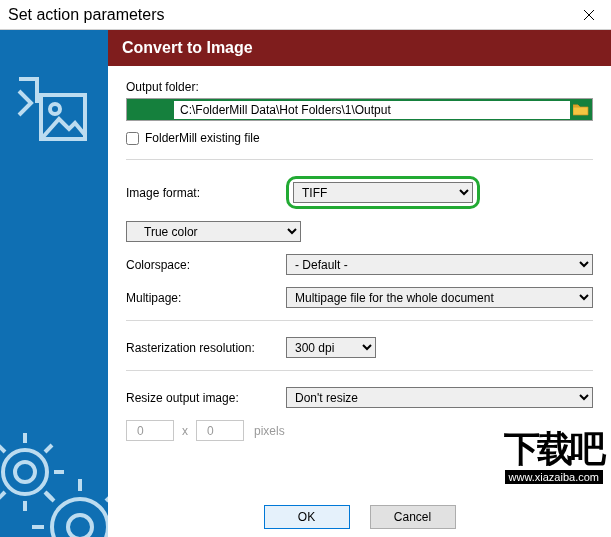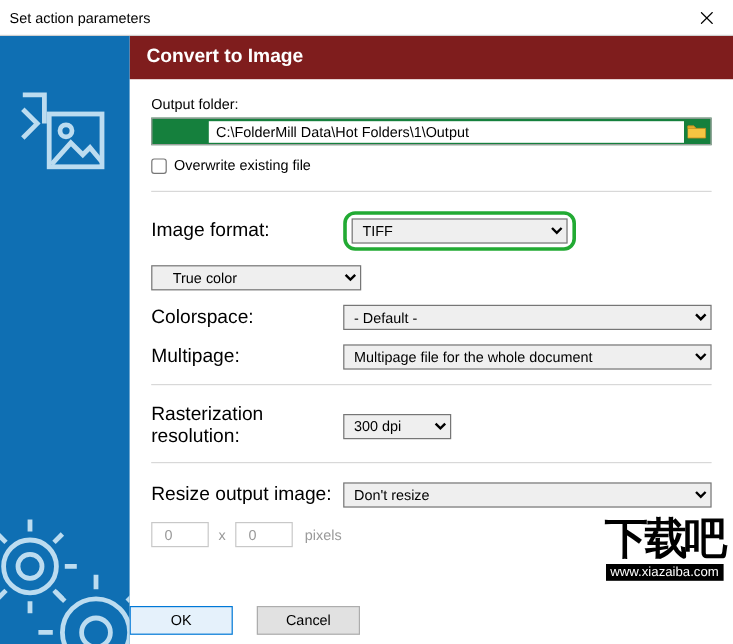--- a/index.html
+++ b/index.html
@@ -1,46 +1,46 @@
 <!DOCTYPE html>
 <html><head>
 <meta charset="utf-8">
 <style>
   * { box-sizing: border-box; font-family: "Segoe UI", Tahoma, sans-serif; }
   body { margin: 0; background:#fff; width:611px; height:537px; overflow:hidden; position:relative; }
-  .titlebar { height:30px; border-bottom:1px solid #d0d0d0; display:flex; align-items:center; padding-left:8px; font-size:12px; color:#000; }
+  .titlebar { height:30px; border-bottom:1px solid #d0d0d0; display:flex; align-items:center; padding-left:8px; font-size:16px; color:#000; }
   .titlebar .close { margin-left:auto; width:45px; height:100%; display:flex; align-items:center; justify-content:center; }
   .titlebar .close svg { width:10px; height:10px; }
   .main { display:flex; height:calc(100% - 30px); }
   .sidebar { width:108px; background:#0f6fb3; position:relative; overflow:hidden; }
   .sidebar .big-icon { position:absolute; top:45px; left:15px; }
   .sidebar .gears { position:absolute; bottom:-30px; left:-20px; }
   .content { flex:1; display:flex; flex-direction:column; }
   .heading { background:#7f1d1d; color:#fff; font-weight:bold; font-size:16px; padding:9px 14px; }
   .form { padding:14px 18px 0 18px; color:#000; font-size:12px; flex:1; }
   .label-row { margin-bottom:4px; font-size:12px; }
   .path-row { display:flex; border:1px solid #a0a0a0; align-items:center; height:23px; margin-bottom:10px; background:#15803d;padding-left:47px;}
   .path-row input { flex:1; border:none; padding:2px 6px; font-size:12px; outline:none; }
   .folder-icon { width:22px; height:100%; display:flex; align-items:center; justify-content:center; }
   .check-row { display:flex; align-items:center; font-size:12px; margin-bottom:14px; }
   .check-row input[type=checkbox] { width:13px; height:13px; margin:0 6px 0 0; }
   hr.sep { border:none; border-top:1px solid #d8d8d8; margin:0 0 16px 0; }
   .field-row { display:flex; align-items:center; margin-bottom:12px; }
-  .field-row .fl { width:160px; font-size:16px; }
+  .field-row .fl { width:160px; font-size:12px; }
   select { font-size:12px; height:21px; border:1px solid #767676; background:#efefef; padding:0 4px; }
   select.full { flex:1; }
   select.w175 { width:175px;padding-left:13px; }
   select.w90 { width:90px; }
   .highlight-wrap { border:3px solid #22aa33; border-radius:10px; padding:3px 4px; display:inline-block; }
   .highlight-wrap select { width:180px; }
   .size-row { display:flex; align-items:center; margin-top:12px; }
   .size-row input[type=text] { width:48px; height:21px; border:1px solid #c8c8c8; background:#fff; color:#9a9a9a; text-align:left; padding-left:10px; font-size:12px; }
   .size-row .x { margin:0 8px; color:#9a9a9a; font-size:12px; }
   .size-row .px { margin-left:10px; color:#9a9a9a; font-size:12px;}
-  .buttons { display:flex; gap:20px; padding:14px 0 8px 0; }
+  .buttons { display:flex; justify-content:center; gap:20px; padding:14px 0 8px 0; }
   .btn { width:86px; height:24px; font-size:12px; border:1px solid #adadad; background:#e1e1e1; display:flex; align-items:center; justify-content:center; }
   .btn.primary { border:1px solid #0078d7; background:#e5f1fb; }
   .watermark { position:absolute; right:8px; bottom:52px; text-align:right; pointer-events:none; }
   .watermark .big { font-size:36px; font-weight:900; color:#000; text-shadow:2px 2px 0 #fff,-1px -1px 0 #fff; letter-spacing:-3px; line-height:1;}
   .watermark .url { font-size:11px; color:#fff; background:#000; padding:1px 4px; display:inline-block; margin-top:2px;}
   hr.mt{ margin-top:4px;}
 </style>
 </head>
 <body>
 
@@ -97,21 +97,21 @@
         <input type="text" value="C:\FolderMill Data\Hot Folders\1\Output" style="">
         <div class="folder-icon">
           <svg width="16" height="13" viewBox="0 0 16 13">
               <path d="M0 2 L5 2 L7 4 L15 4 L15 12 L0 12 Z" fill="#f5c542" stroke="#c89020" stroke-width="0.7"></path>
               <path d="M0 2 L5 2 L7 4 L0 4 Z" fill="#e8b030" stroke="#c89020" stroke-width="0.7"></path>
             </svg>
         </div>
       </div>
       <label class="check-row">
         <input type="checkbox" style="">
-        <span>Overwrite existing file</span>
+        <span>FolderMill existing file</span>
       </label>
       <hr class="sep">
       <div class="field-row">
         <div class="fl">Image format:</div>
         <span class="highlight-wrap">
           <select><option>TIFF</option></select>
         </span>
       </div>
       <div class="field-row">
         <select class="w175"><option>True color</option></select>

